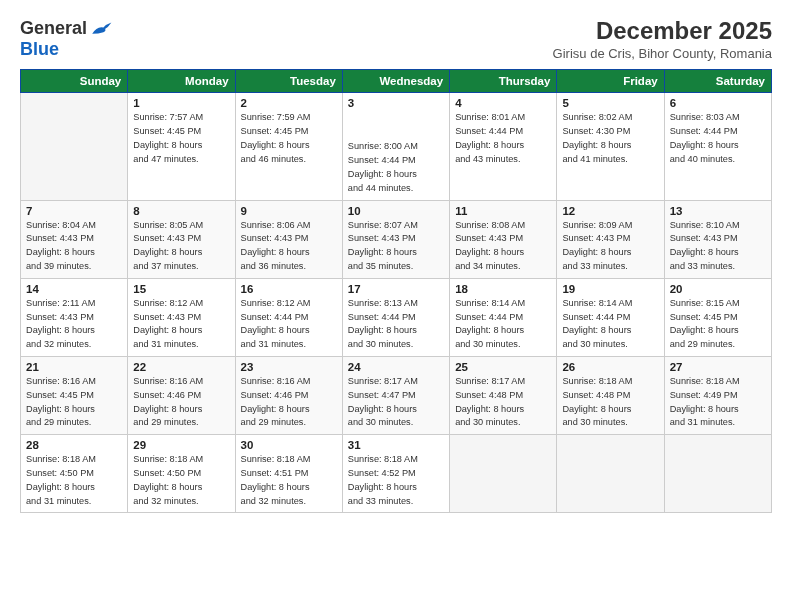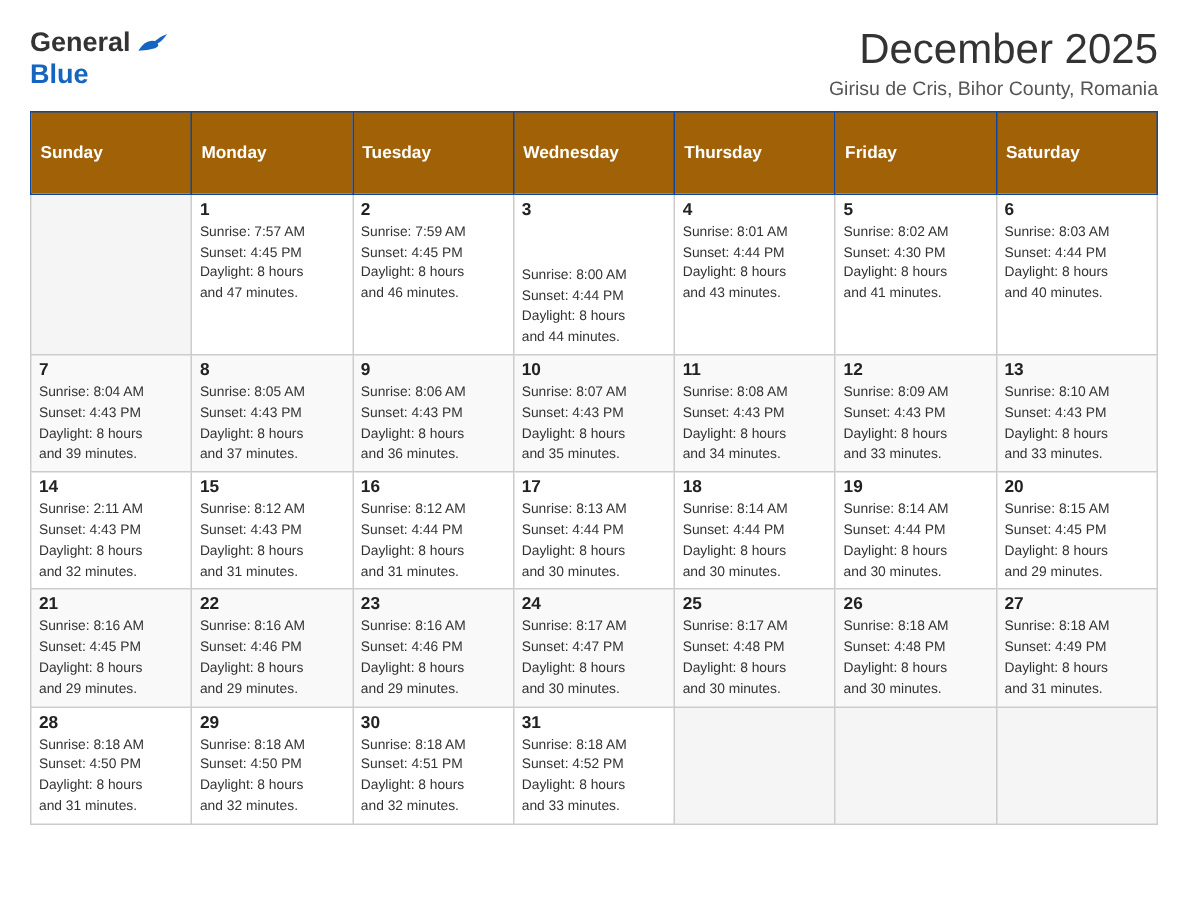--- a/index.html
+++ b/index.html
@@ -44,42 +44,42 @@
     }
     .logo-bird {
       width: 24px;
       height: 20px;
       margin-left: 2px;
     }
     .title-section {
       text-align: right;
     }
     .month-title {
-      font-size: 28px;
-      font-weight: normal;
+      font-size: 24px;
+      font-weight: bold;
       color: #333;
       line-height: 1.1;
     }
     .subtitle {
       font-size: 13px;
       color: #555;
       margin-top: 2px;
     }
     .calendar {
       width: 100%;
       border-collapse: collapse;
       flex: 1;
     }
     .calendar th {
-      background-color: #a16207;
+      background-color: #15803d;
       color: white;
       font-size: 11.5px;
       font-weight: bold;
-      padding: 21px 6px;
-      text-align: left;
+      padding: 5px 6px;
+      text-align: right;
       border: 1px solid #0d47a1;
     }
     .calendar td {
       border: 1px solid #ccc;
       vertical-align: top;
       padding: 4px 5px;
       width: calc(100% / 7);
       background: #fff;
       min-height: 75px;
     }

